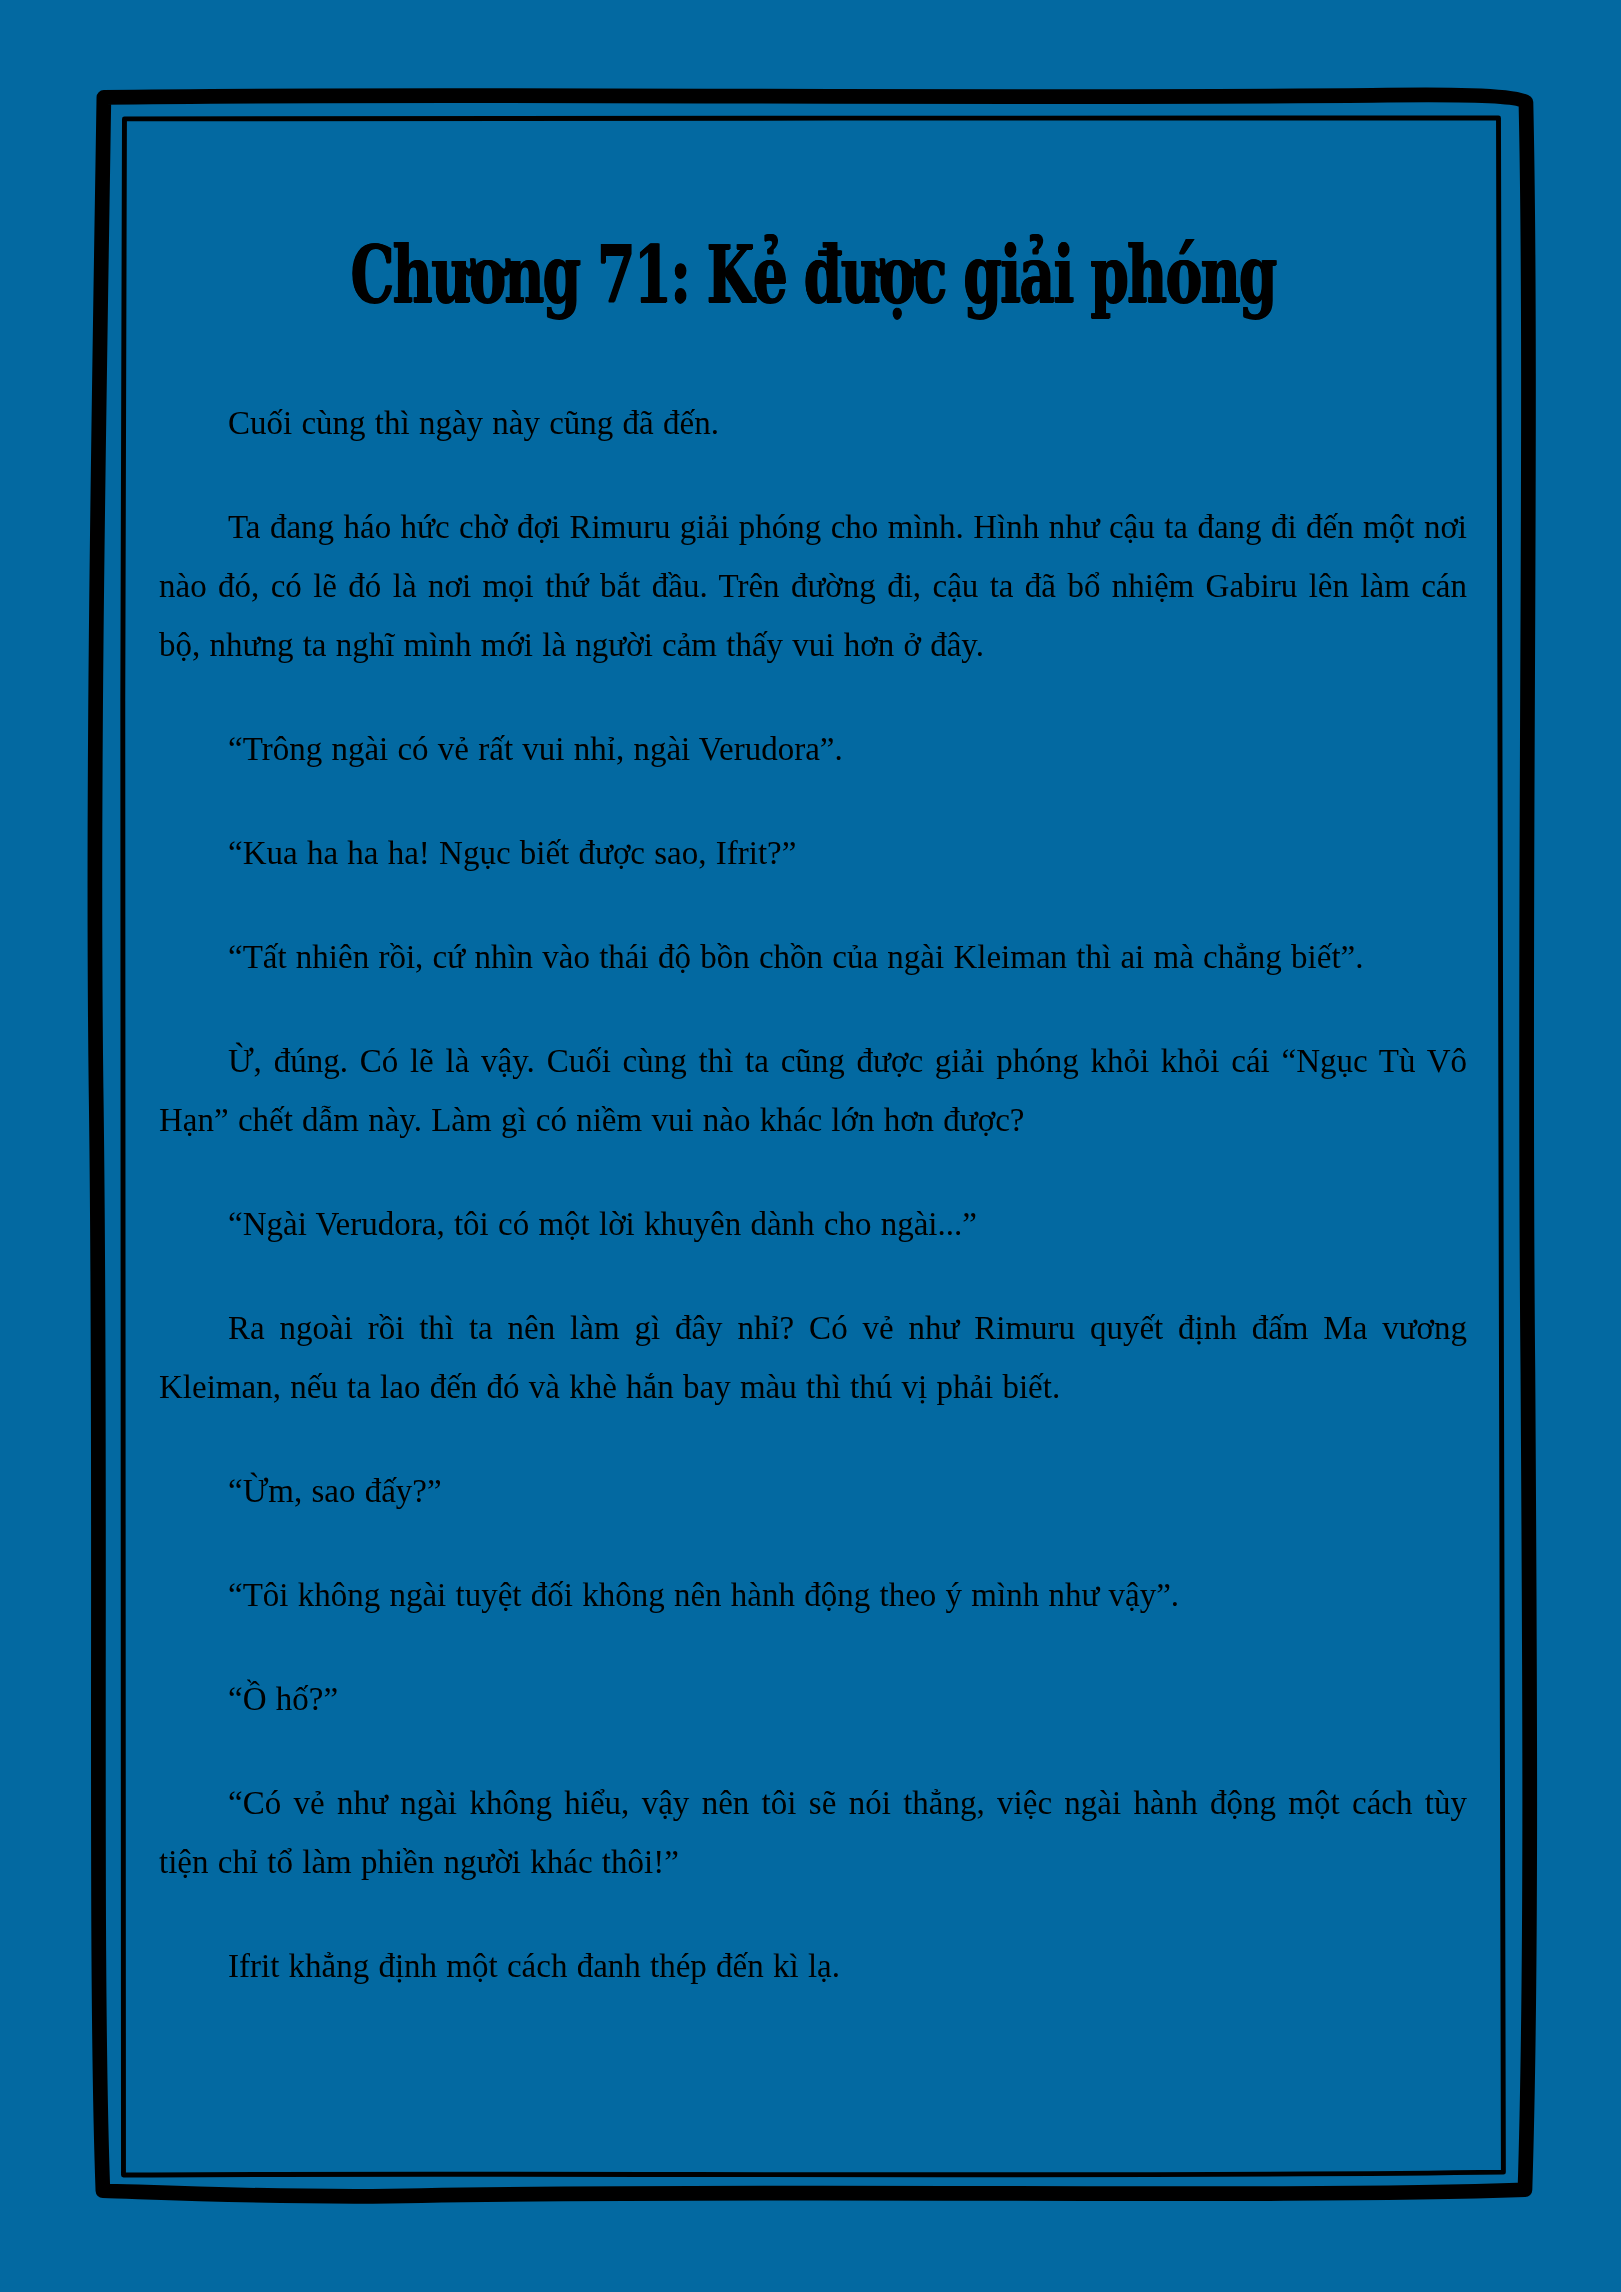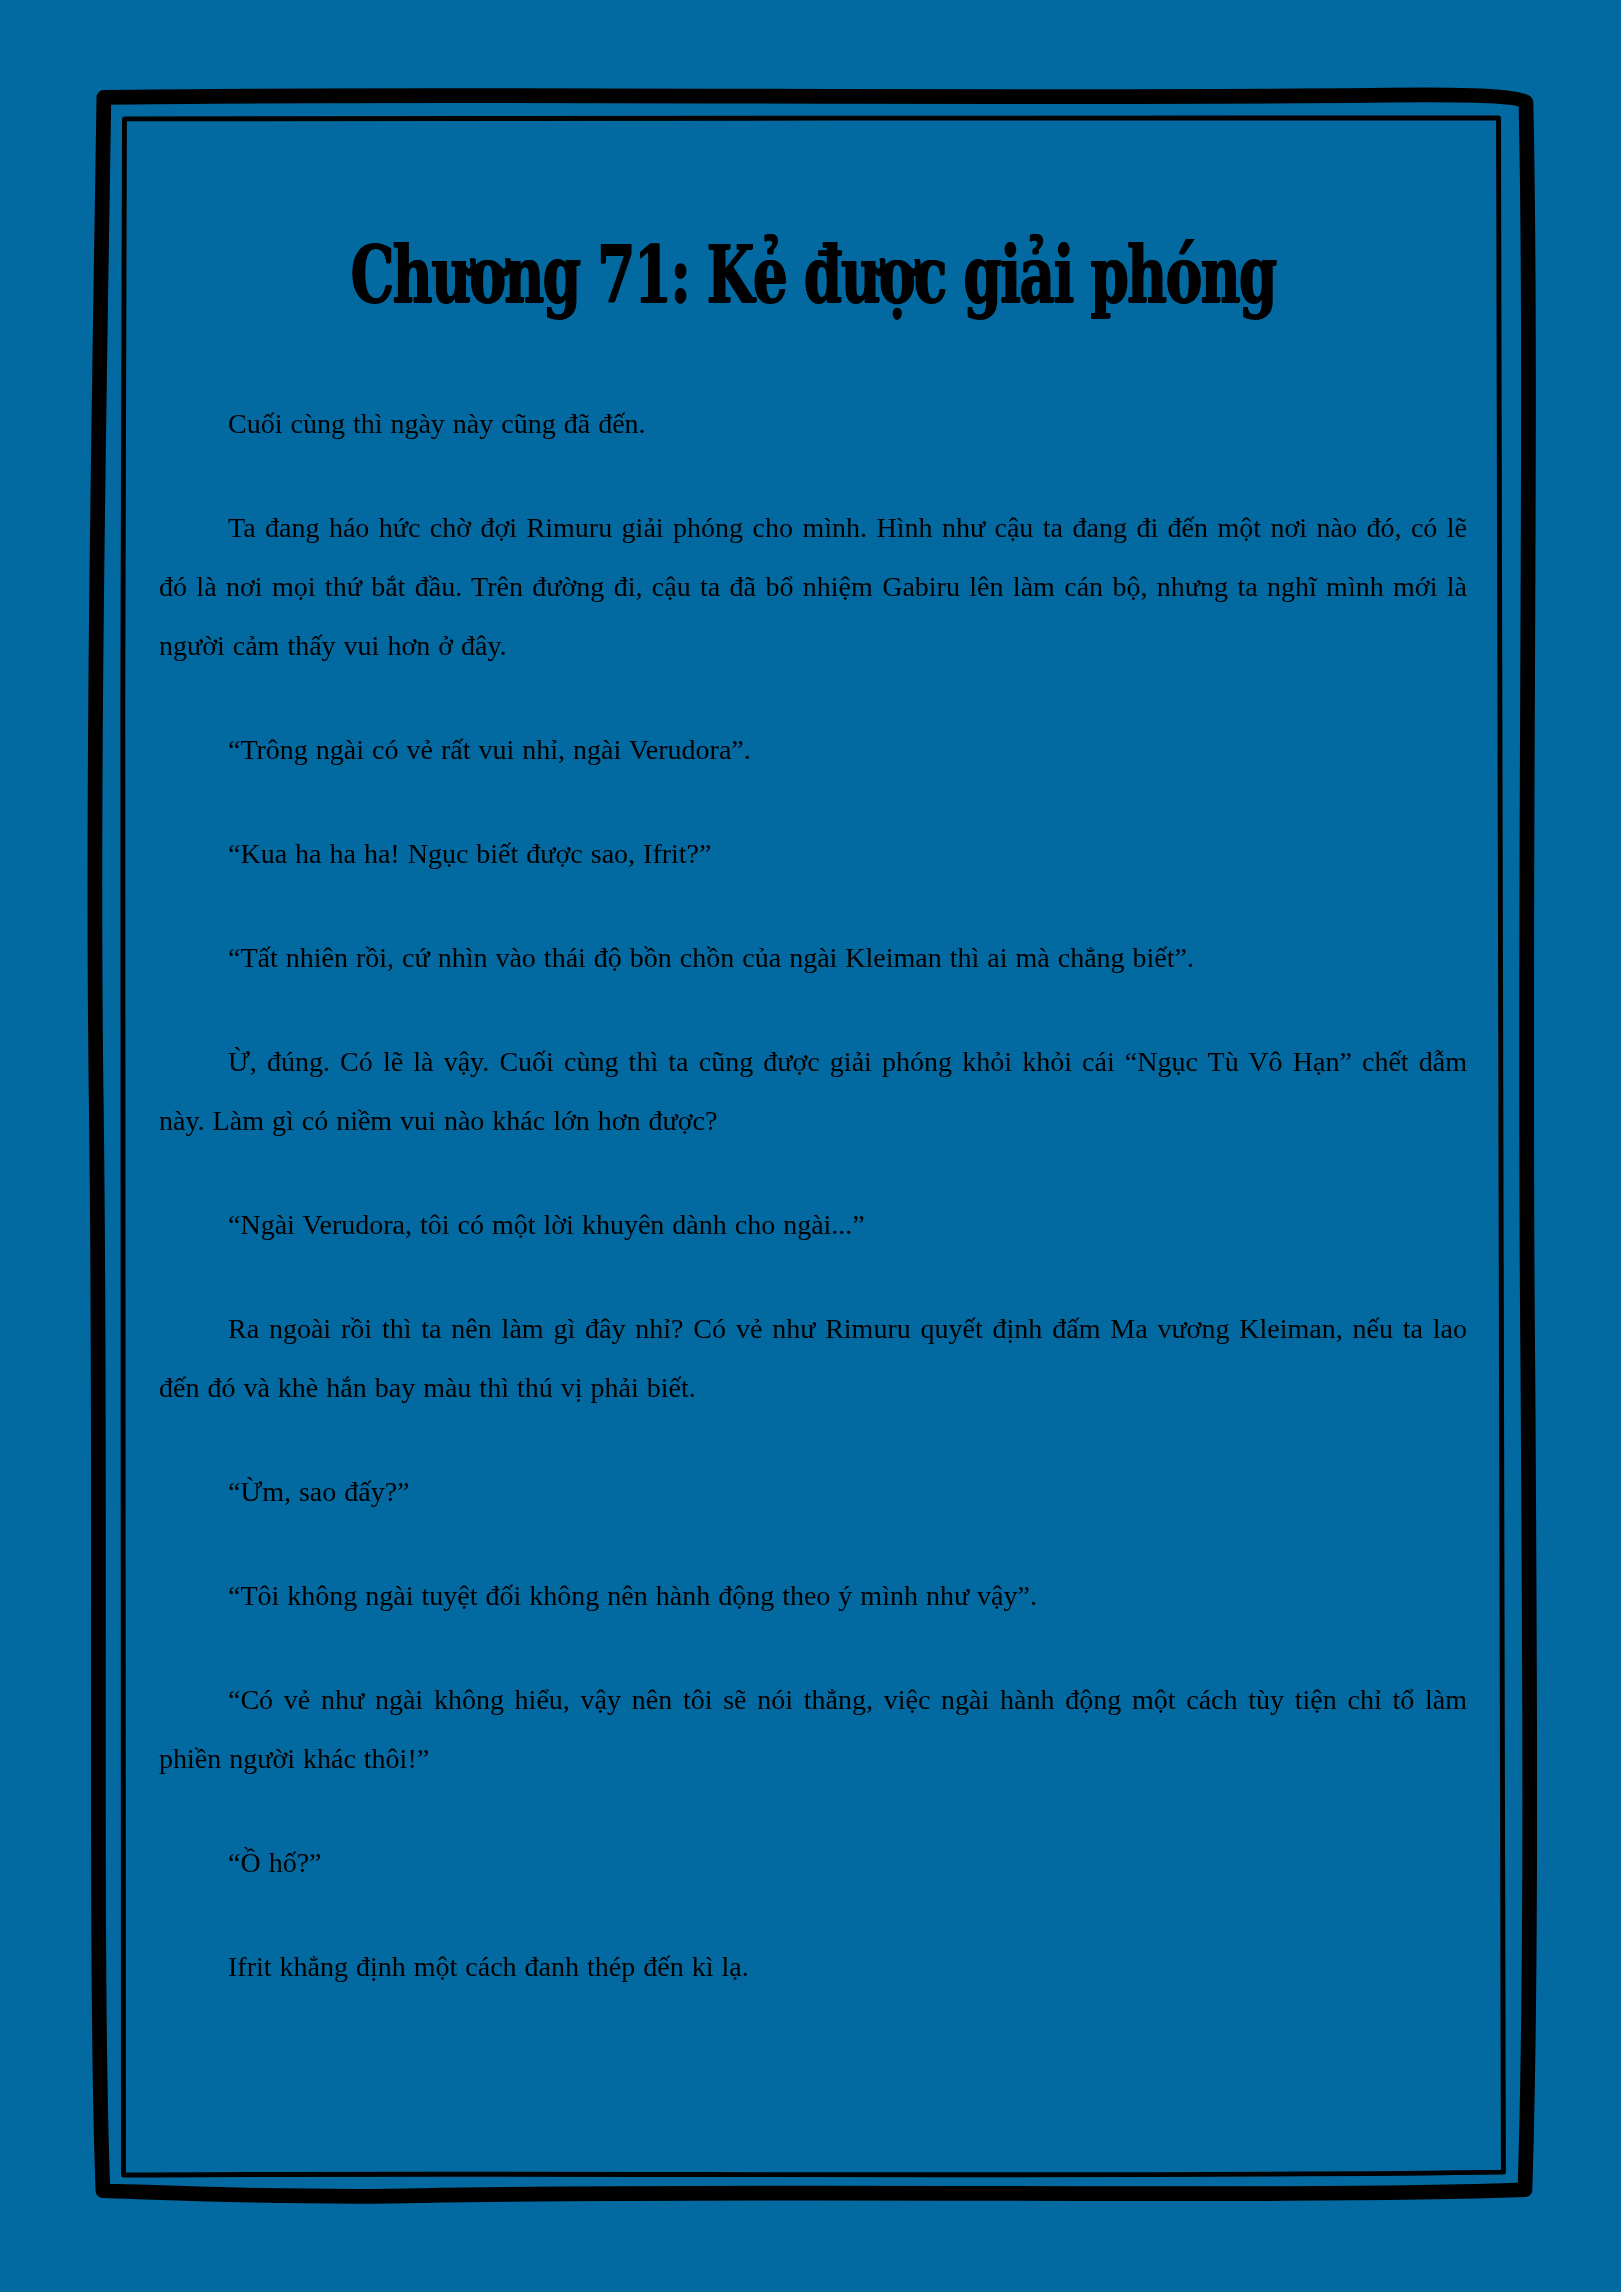--- a/index.html
+++ b/index.html
@@ -43,21 +43,21 @@
     transform-origin: 50% 50%;
     text-shadow: 1.4px 0 0 #000, -0.6px 0 0 #000, 0 1px 0 #000;
     white-space: nowrap;
   }
   .paragraphs {
     margin-top: 71px;
   }
   .paragraphs p {
     margin: 0 0 45px 0;
     padding: 0;
-    font-size: 28px;
+    font-size: 33px;
     line-height: 59px;
     text-align: justify;
     text-align-last: left;
     text-indent: 69px;
     word-spacing: 1px;
   }
 </style>
 </head>
 <body>
 
@@ -88,20 +88,20 @@
         <p>Cuối cùng thì ngày này cũng đã đến.</p>
         <p>Ta đang háo hức chờ đợi Rimuru giải phóng cho mình. Hình như cậu ta đang đi đến một nơi nào đó, có lẽ đó là nơi mọi thứ bắt đầu. Trên đường đi, cậu ta đã bổ nhiệm Gabiru lên làm cán bộ, nhưng ta nghĩ mình mới là người cảm thấy vui hơn ở đây.</p>
         <p>“Trông ngài có vẻ rất vui nhỉ, ngài Verudora”.</p>
         <p>“Kua ha ha ha! Ngục biết được sao, Ifrit?”</p>
         <p>“Tất nhiên rồi, cứ nhìn vào thái độ bồn chồn của ngài Kleiman thì ai mà chẳng biết”.</p>
         <p>Ừ, đúng. Có lẽ là vậy. Cuối cùng thì ta cũng được giải phóng khỏi khỏi cái “Ngục Tù Vô Hạn” chết dẫm này. Làm gì có niềm vui nào khác lớn hơn được?</p>
         <p>“Ngài Verudora, tôi có một lời khuyên dành cho ngài...”</p>
         <p>Ra ngoài rồi thì ta nên làm gì đây nhỉ? Có vẻ như Rimuru quyết định đấm Ma vương Kleiman, nếu ta lao đến đó và khè hắn bay màu thì thú vị phải biết.</p>
         <p>“Ừm, sao đấy?”</p>
         <p>“Tôi không ngài tuyệt đối không nên hành động theo ý mình như vậy”.</p>
+        <p>“Ồ hố?”</p>
         <p>“Có vẻ như ngài không hiểu, vậy nên tôi sẽ nói thẳng, việc ngài hành động một cách tùy tiện chỉ tổ làm phiền người khác thôi!”</p>
-        <p>“Ồ hố?”</p>
         <p>Ifrit khẳng định một cách đanh thép đến kì lạ.</p>
       </div>
   </main>
 
 </div>
 
 
 </body></html>

